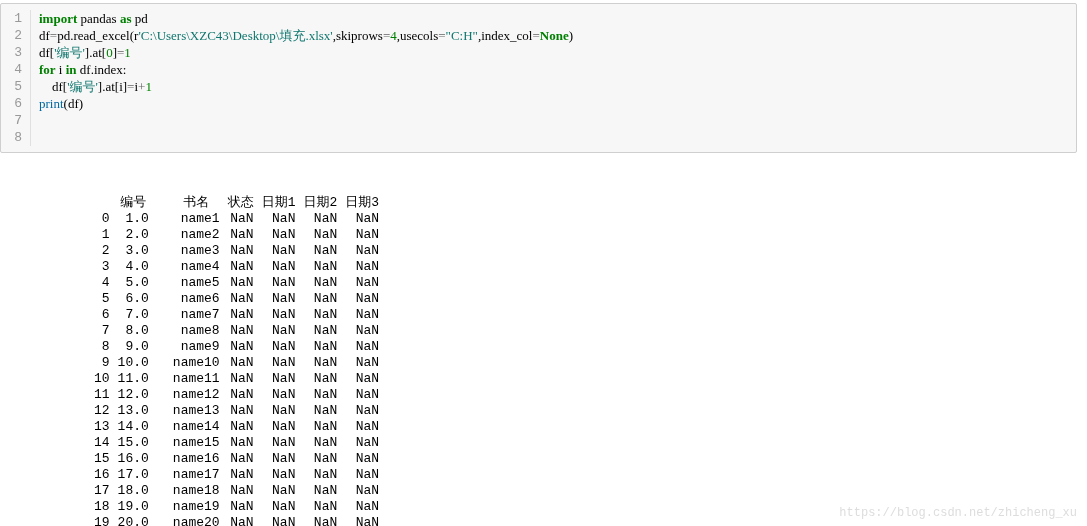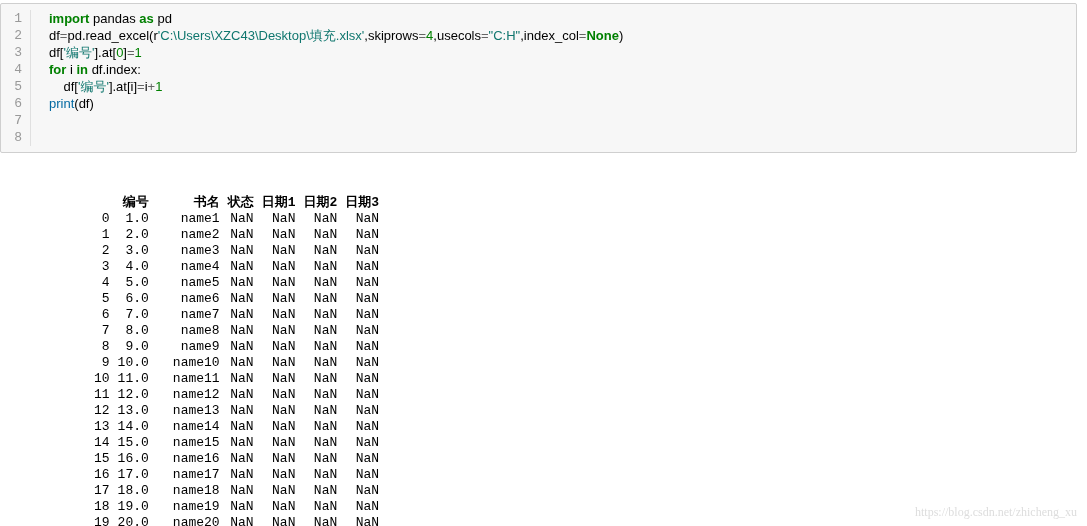--- a/index.html
+++ b/index.html
@@ -41,26 +41,25 @@
       padding-right: 8px;
       font-family: Menlo, Monaco, Consolas, "Courier New", monospace;
       font-size: 13px;
       line-height: 17px;
       border-right: 1px solid #e0e0e0;
       user-select: none;
     }
     .code {
       flex: 1;
       padding-left: 8px;
-      font-family: Liberation Sans, sans-serif;
+      font-family: Liberation Serif, serif;
       font-size: 13px;
       line-height: 17px;
       white-space: pre;
       color: #000;
-      margin-left: 10px;
     }
     .kw { color: #008000; font-weight: bold; }
     .str { color: #0f766e; }
     .nm { color: #0369a1; }
     .num { color: #008000; }
     .none { color: #008000; font-weight: bold; text-align: center; }
     .op { color: #666666; }
     .output {
       flex: 1;
       font-family: Menlo, Monaco, Consolas, "Courier New", monospace;
@@ -72,28 +71,28 @@
     }
     .output table { border-collapse: collapse; }
     .output td, .output th {
       text-align: right;
       padding: 0 4px;
       font-family: Menlo, Monaco, Consolas, "Courier New", monospace;
       font-size: 13px;
       line-height: 16px;
       white-space: pre;
     }
-    .output th { font-weight: bold; }
+    .output th { font-weight: normal; text-align: center; }
     .watermark {
       position: fixed;
       bottom: 6px;
       right: 10px;
       color: #ddd;
       font-size: 12px;
-      font-family: Liberation Serif, serif;
+      font-family: Liberation Mono, monospace;
     }
   </style>
 </head>
 <body>
 
 <div class="cell">
   <div class="code-area">
     <div class="gutter">
       <div>1</div>
       <div>2</div>

